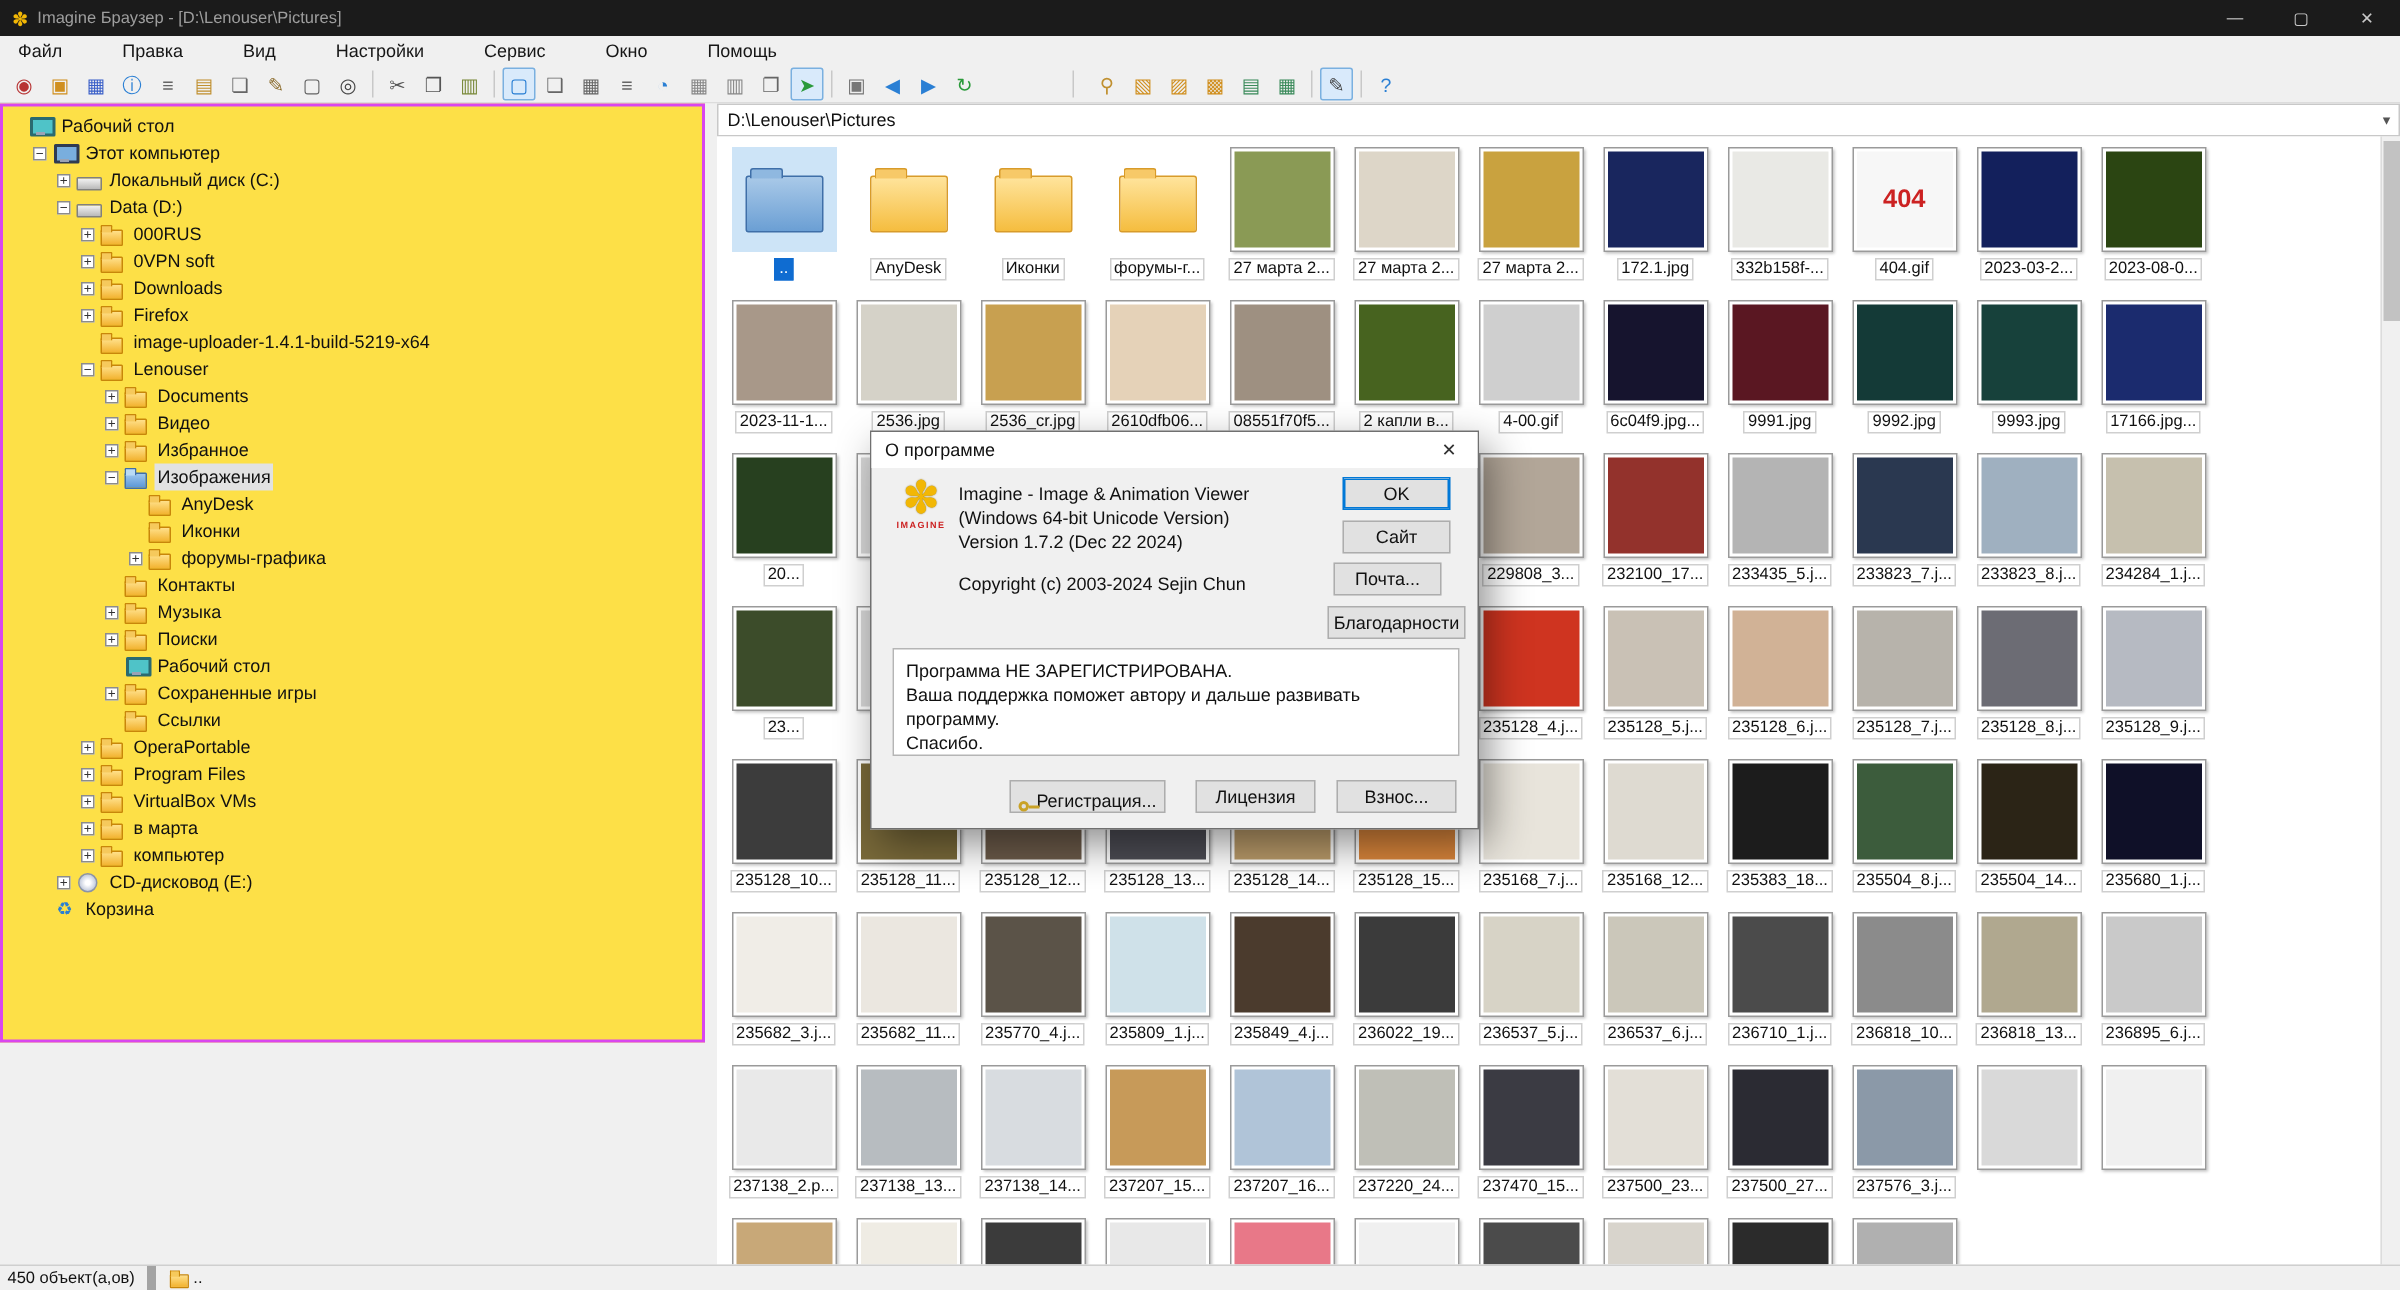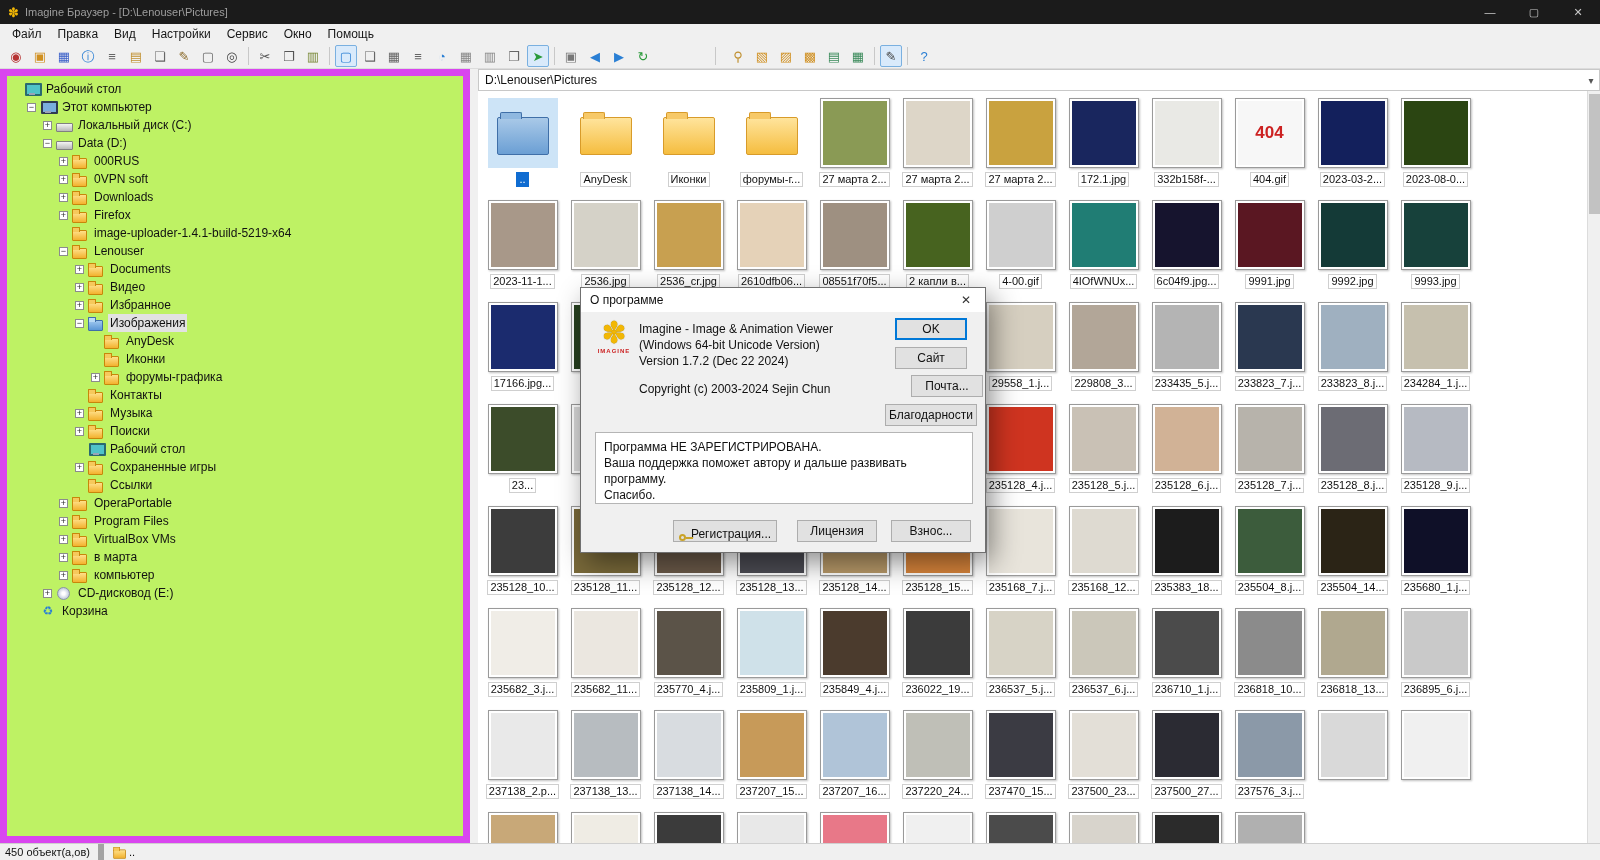--- a/index.html
+++ b/index.html
@@ -7,33 +7,33 @@
   body { font-family:"Liberation Sans", sans-serif; font-size:12px; background:#f0f0f0; position:relative; color:#111; }
 
   
   #titlebar { position:absolute; left:0; top:0; width:1600px; height:24px; background:#1b1b1b; display:flex; align-items:center; }
   #app-icon { color:#f2b705; font-size:13px; margin:0 6px 0 8px; }
   #title-text { color:#9e9e9e; font-size:11px; }
   #win-controls { margin-left:auto; display:flex; height:24px; }
   .win-btn { width:44px; height:24px; display:flex; align-items:center; justify-content:center; color:#c9c9c9; font-size:11px; }
 
   
-  #menubar { position:absolute; left:0; top:24px; width:1600px; height:20px; background:#f0f0f0; display:flex; align-items:center; padding-left:4px; }
+  #menubar { position:absolute; left:0; top:24px; width:1600px; height:20px; background:#f0f0f0; display:flex; align-items:center; padding-left:4px;gap:24px; }
   .menu-item { padding:0 8px; line-height:20px; color:#161616; }
 
   
   #toolbar { position:absolute; left:0; top:44px; width:1600px; height:25px; background:#f0f0f0; border-bottom:1px solid #dcdcdc; display:flex; align-items:center; padding-left:4px; }
   .tb-btn { width:22px; height:22px; display:flex; align-items:center; justify-content:center; border:1px solid transparent; border-radius:2px; margin:0 1px; }
   .tb-btn.pressed { background:#d9eafb; border-color:#7ab0e0; }
   .tb-glyph { font-size:13px; line-height:13px; }
   .tb-sep { width:1px; height:18px; background:#c8c8c8; margin:0 4px; }
   .tb-sep.wide { margin:0 10px 0 60px; }
 
   
-  #tree-panel { position:absolute; left:0; top:69px; width:470px; height:774px; background:#bef264; border:7px solid #d946ef; overflow:hidden; padding-top:4px; }
+  #tree-panel { position:absolute; left:0; top:69px; width:470px; height:626px; background:#fde047; border:2px solid #d946ef; overflow:hidden; padding-top:4px; }
   #splitter { position:absolute; left:470px; top:69px; width:8px; height:774px; background:#f0f0f0; }
   #right-panel { position:absolute; left:478px; top:69px; width:1122px; height:774px; background:#fff; }
 
   
   .trow { display:flex; align-items:center; height:18px; white-space:nowrap; padding-left:4px; }
   .tind { flex:none; }
   .texp { flex:none; width:9px; height:9px; border:1px solid #8c8c8c; background:#fff; font-size:9px; line-height:7px; text-align:center; margin-right:4px; color:#333; }
   .texp.none { border:none; background:transparent; }
   .ti { flex:none; display:inline-block; width:16px; height:14px; position:relative; margin-right:4px; }
   .ti-folder::before, .ti-folder-image::before, .ti-folder-music::before {
@@ -83,21 +83,21 @@
   #dlg-close { margin-left:auto; width:38px; height:28px; display:flex; align-items:center; justify-content:center; color:#333; font-size:12px; }
   #dlg-body { position:relative; height:237px; }
   #dlg-logo { position:absolute; left:13px; top:6px; width:40px; text-align:center; }
   #dlg-logo-glyph { font-size:30px; line-height:30px; color:#f2b705; text-shadow:0 0 1px #8a6a00; }
   #dlg-logo-text { font-size:6px; font-weight:bold; color:#cc2222; letter-spacing:1px; }
   #dlg-lines { position:absolute; left:58px; top:9px; line-height:16px; }
   #dlg-copy { position:absolute; left:58px; top:70px; }
   .dlg-btn { position:absolute; height:22px; background:#e1e1e1; border:1px solid #adadad; font-size:12px; display:flex; align-items:center; justify-content:center; font-family:"Liberation Sans",sans-serif; }
   #btn-ok { right:18px; top:6px; width:72px; border:1px solid #0078d7; box-shadow:inset 0 0 0 1px #0078d7; }
   #btn-site { right:18px; top:35px; width:72px; }
-  #btn-mail { right:2px; top:63px; width:72px; }
+  #btn-mail { right:24px; top:63px; width:72px; }
   #btn-thanks { right:8px; top:92px; width:92px; }
   #dlg-group { position:absolute; left:14px; top:120px; width:378px; height:72px; background:#fff; border:1px solid #b5b5b5; padding:6px 8px; line-height:16px; }
   #btn-register { left:92px; top:208px; width:104px;align-items:flex-end; }
   #btn-license { left:216px; top:208px; width:80px; }
   #btn-donate { left:310px; top:208px; width:80px; }
   .key-ic { display:inline-block; width:7px; height:7px; border:2px solid #c9a227; border-radius:50%; position:relative; margin-right:5px; }
   .key-ic::after { content:""; position:absolute; left:5px; top:1px; width:7px; height:2px; background:#c9a227; }
 
   
   #statusbar { position:absolute; left:0; top:843px; width:1600px; height:17px; background:#f0f0f0; border-top:1px solid #cfcfcf; display:flex; align-items:center; font-size:11px; }
@@ -539,26 +539,20 @@
           <div class="clabel">2 капли в...</div>
         </div>
         <div class="cell">
           <div class="frame">
             <div class="img" style="background: rgb(207, 207, 207);"></div>
           </div>
           <div class="clabel">4-00.gif</div>
         </div>
         <div class="cell">
           <div class="frame">
-            <div class="img" style="background: rgb(32, 125, 116);"></div>
-          </div>
-          <div class="clabel">4IOfWNUx...</div>
-        </div>
-        <div class="cell">
-          <div class="frame">
             <div class="img" style="background: rgb(22, 20, 46);"></div>
           </div>
           <div class="clabel">6c04f9.jpg...</div>
         </div>
         <div class="cell">
           <div class="frame">
             <div class="img" style="background: rgb(90, 23, 34);"></div>
           </div>
           <div class="clabel">9991.jpg</div>
         </div>
@@ -610,20 +604,26 @@
           <div class="frame">
             <div class="img" style="background: rgb(214, 207, 192);"></div>
           </div>
           <div class="clabel">29558_1.j...</div>
         </div>
         <div class="cell">
           <div class="frame">
             <div class="img" style="background: rgb(178, 166, 152);"></div>
           </div>
           <div class="clabel">229808_3...</div>
+        </div>
+        <div class="cell">
+          <div class="frame">
+            <div class="img" style="background: rgb(147, 50, 44);"></div>
+          </div>
+          <div class="clabel">232100_17...</div>
         </div>
         <div class="cell">
           <div class="frame">
             <div class="img" style="background: rgb(180, 180, 180);"></div>
           </div>
           <div class="clabel">233435_5.j...</div>
         </div>
         <div class="cell">
           <div class="frame">
             <div class="img" style="background: rgb(42, 56, 80);"></div>

